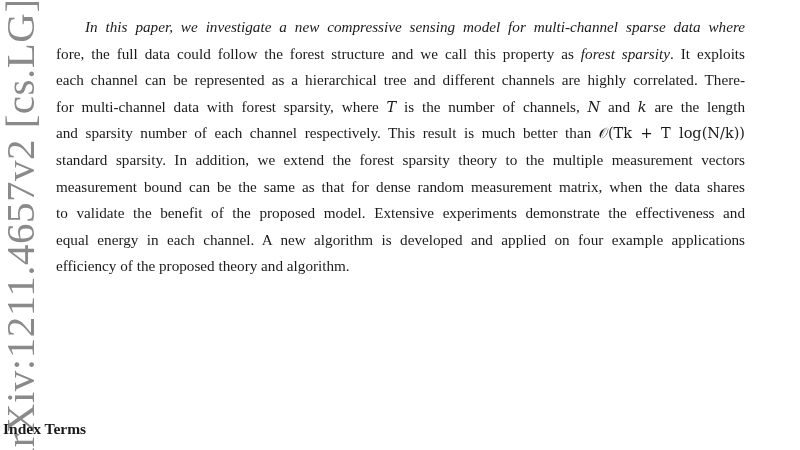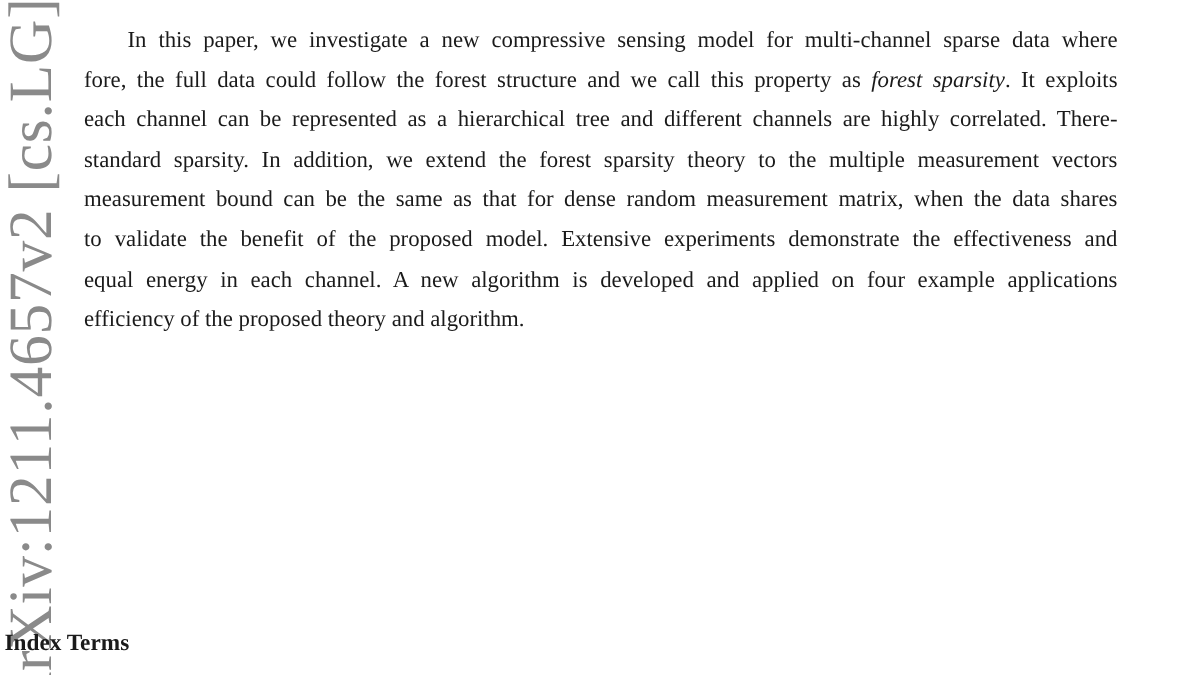--- a/index.html
+++ b/index.html
@@ -53,20 +53,21 @@
       text-align: justify;
       text-align-last: justify;
       white-space: nowrap;
       height: 26.6px;
     }
     .line.last {
       text-align-last: left;
     }
     .line.first {
       padding-left: 29px;
+      font-style: italic;
     }
     .math {
       font-family: "DejaVu Serif", serif;
       font-size: 14.5px;
     }
     em.emph { font-style: italic; }
     .index-terms {
       position: absolute;
       left: 0;
       width: 800px;
@@ -85,20 +86,22 @@
 <body>
 
 <div class="arxiv-stamp">
   <div class="arxiv-stamp-text">arXiv:1211.4657v2  [cs.LG]  1 May 2</div>
 </div>
 
 <div class="abstract">
   <span class="line first">In this paper, we investigate a new compressive sensing model for multi-channel sparse data where</span>
   <span class="line"><span>fore, the full data could follow the forest structure and we call this property as </span><em class="emph">forest sparsity</em><span>. It exploits</span></span>
   <span class="line">each channel can be represented as a hierarchical tree and different channels are highly correlated. There-</span>
+  <span class="line"><span>for multi-channel data with forest sparsity, where</span> <i class="math">T</i><span> is the number of channels, </span><i class="math">N</i><span> and </span><i class="math">k</i><span> are the length</span></span>
+  <span class="line"><span>and sparsity number of each channel respectively. This result is much better than</span> <span class="math">𝒪(Tk + T log(N/k))</span></span>
   <span class="line">standard sparsity. In addition, we extend the forest sparsity theory to the multiple measurement vectors</span>
   <span class="line">measurement bound can be the same as that for dense random measurement matrix, when the data shares</span>
   <span class="line">to validate the benefit of the proposed model. Extensive experiments demonstrate the effectiveness and</span>
   <span class="line">equal energy in each channel. A new algorithm is developed and applied on four example applications</span>
   <span class="line last">efficiency of the proposed theory and algorithm.</span>
 </div>
 
 <div class="index-terms">
   <span>Index Terms</span>
 </div>

